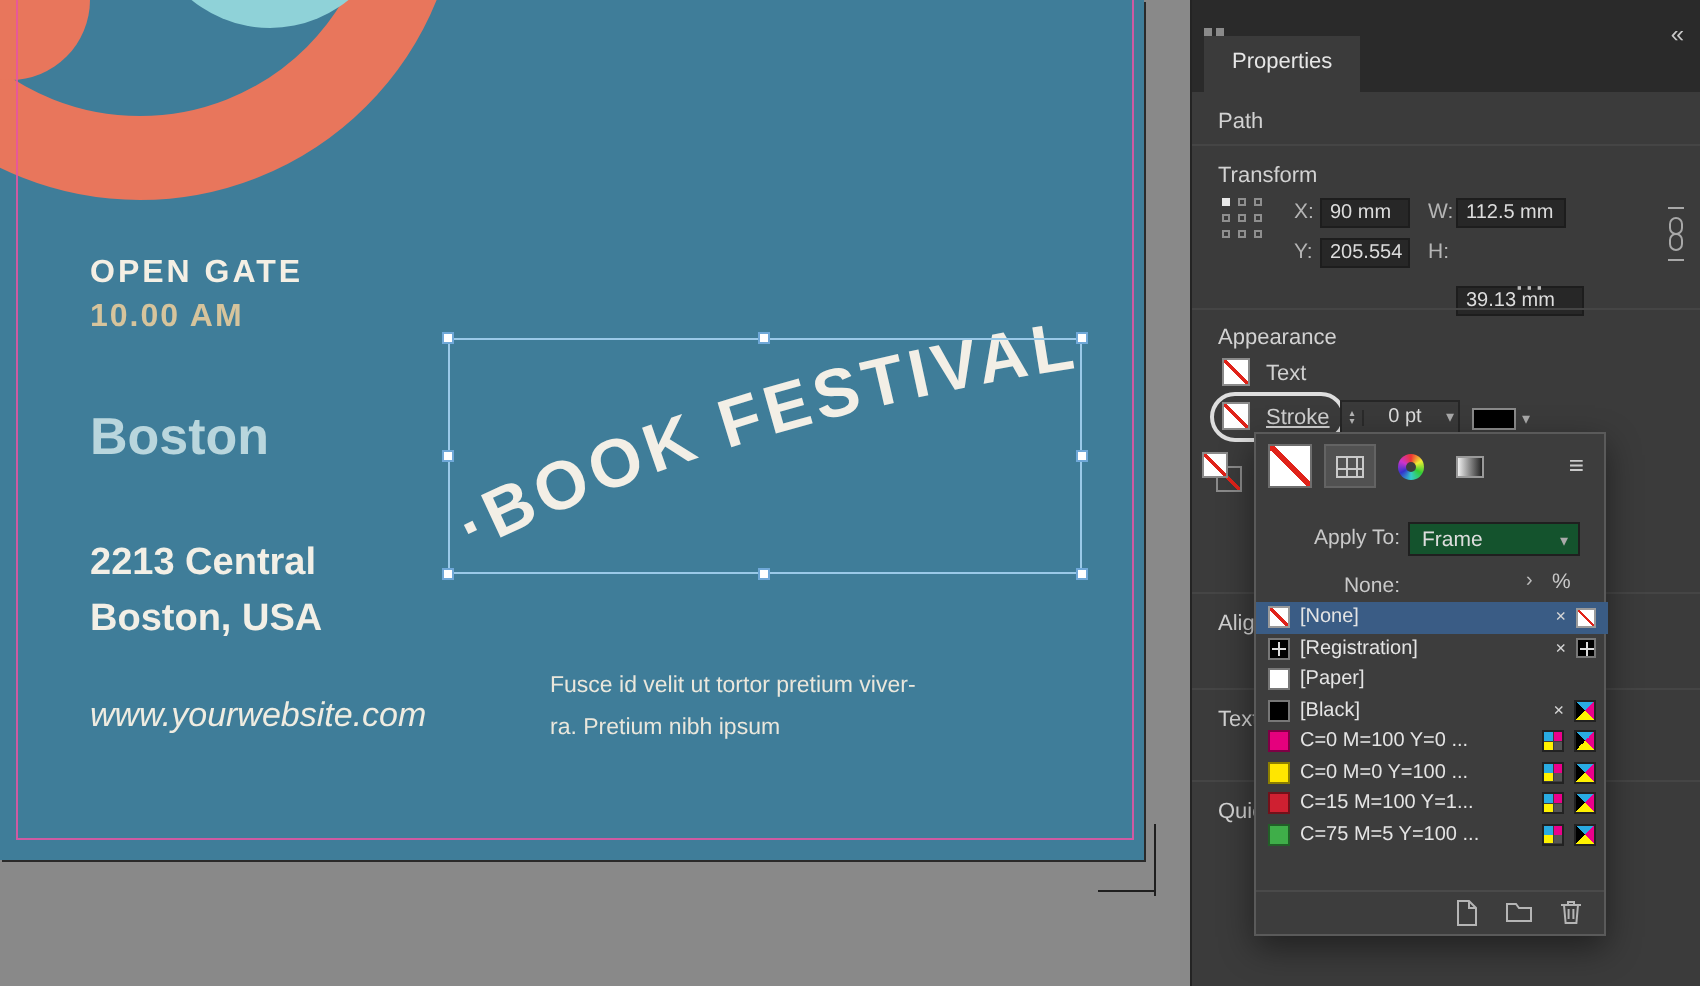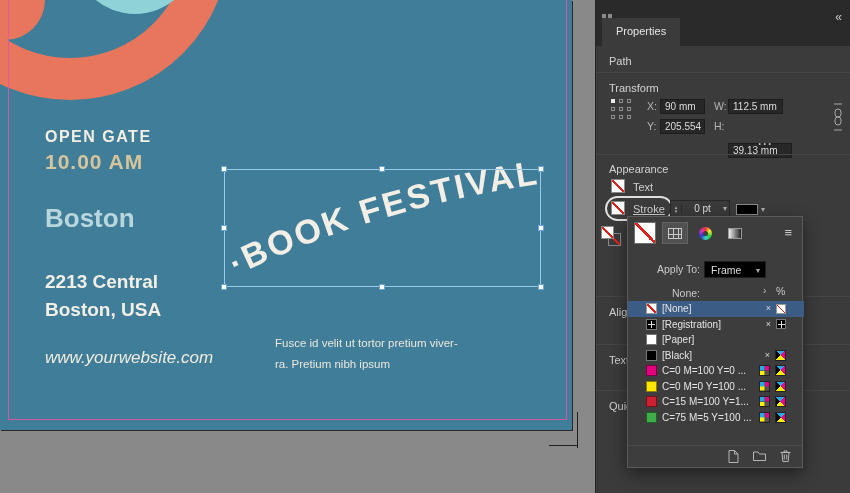--- a/index.html
+++ b/index.html
@@ -9,21 +9,21 @@
   
   .poster{position:absolute;left:0;top:0;width:572px;height:430px;background:#3f7d99;overflow:hidden;box-shadow:1px 1px 0 #2a2a2a;}
   .ring{position:absolute;left:-90px;top:-220px;width:320px;height:320px;border:42px solid #e8765c;border-radius:50%;}
   .cyan-dot{position:absolute;left:73px;top:-110px;width:124px;height:124px;border-radius:50%;background:#8fd2d8;}
   .corner-orange{position:absolute;left:-35px;top:-40px;width:80px;height:80px;border-radius:50%;background:#e8765c;}
   .mguide{position:absolute;left:8px;top:-20px;width:559px;height:440px;border:1px solid rgba(232,84,163,.85);pointer-events:none;}
   .bleed-v{position:absolute;left:577px;top:412px;width:1px;height:36px;background:#1f1f1f;}
   .bleed-h{position:absolute;left:549px;top:445px;width:29px;height:1px;background:#1f1f1f;}
 
   .t-open{position:absolute;left:45px;top:128px;font-size:16px;font-weight:bold;letter-spacing:1.5px;color:#f4efe4;}
-  .t-time{position:absolute;left:45px;top:150px;font-size:21px;font-weight:bold;letter-spacing:1px;color:#d6c49c;}
+  .t-time{position:absolute;left:45px;top:150px;font-size:16px;font-weight:bold;letter-spacing:1px;color:#d6c49c;}
   .t-venue{position:absolute;left:45px;top:204px;font-size:26px;font-weight:bold;line-height:29px;color:#b9d6dd;}
   .t-addr{position:absolute;left:45px;top:268px;font-size:19px;font-weight:bold;line-height:28px;color:#f2efe6;}
   .t-web{position:absolute;left:45px;top:348px;font-size:17px;font-style:italic;color:#efece1;}
   .t-body{position:absolute;left:275px;top:333px;font-size:11.5px;line-height:21px;color:#eae7dc;}
 
   .selrect{position:absolute;left:224px;top:169px;width:317px;height:118px;border:1px solid #9ac9e8;}
   .handle{position:absolute;width:6px;height:6px;background:#fff;border:1px solid #6fa8d8;}
   .arc-svg{position:absolute;left:0;top:0;pointer-events:none;overflow:visible;}
 
   
@@ -57,26 +57,26 @@
   .popup{position:absolute;left:627px;top:216px;width:176px;height:252px;background:#3d3d3d;border:1px solid #5a5a5a;box-shadow:0 6px 16px rgba(0,0,0,.45);z-index:30;color:#e2e2e2;}
   .pbtn{position:absolute;top:5px;width:26px;height:22px;border:1px solid transparent;display:flex;align-items:center;justify-content:center;cursor:pointer;}
   .pbtn.active{background:#515151;border-color:#636363;}
   .pproxy{position:absolute;left:6px;top:5px;width:22px;height:22px;border:1px solid #6e6e6e;background:#fff linear-gradient(to top right,transparent 45%,#e0231a 45%,#e0231a 55%,transparent 55%);}
   .ico-grid{width:14px;height:11px;border:1px solid #c9c9c9;background-image:linear-gradient(#c9c9c9,#c9c9c9),linear-gradient(#c9c9c9,#c9c9c9),linear-gradient(#c9c9c9,#c9c9c9);background-size:1px 100%,1px 100%,100% 1px;background-position:4px 0,9px 0,0 5px;background-repeat:no-repeat;}
   .ico-wheel{width:13px;height:13px;border-radius:50%;background:conic-gradient(#e33,#ee3,#3c3,#3cc,#33c,#c3c,#e33);position:relative;}
   .ico-wheel::after{content:"";position:absolute;left:4px;top:4px;width:5px;height:5px;border-radius:50%;background:#3d3d3d;}
   .ico-grad{width:14px;height:11px;border:1px solid #999;background:linear-gradient(90deg,#eee,#222);}
   .pmenu{position:absolute;right:10px;top:8px;font-size:13px;color:#c9c9c9;cursor:pointer;}
   .plab{position:absolute;font-size:10.5px;color:#c9c9c9;text-align:right;width:72px;}
-  .pselect{position:absolute;left:76px;top:44px;width:62px;height:17px;background:#000000;border:1px solid #1f1f1f;font-size:10.5px;color:#ddd;padding:2px 14px 0 6px;}
+  .pselect{position:absolute;left:76px;top:44px;width:86px;height:17px;background:#14532d;border:1px solid #1f1f1f;font-size:10.5px;color:#ddd;padding:2px 14px 0 6px;}
   .pselect .caret{position:absolute;right:3px;top:4px;}
   .tint-chev{position:absolute;left:135px;top:68px;font-size:10px;color:#bbb;}
   .tint-pct{position:absolute;left:148px;top:68px;font-size:10.5px;color:#c9c9c9;}
   .slist{position:absolute;left:0;top:84px;width:176px;height:140px;}
-  .srow{display:flex;align-items:center;height:15.5px;padding:0 18px;gap:5px;font-size:10px;cursor:pointer;}
+  .srow{display:flex;align-items:center;height:15.5px;padding:0 6px;gap:5px;font-size:10px;cursor:pointer;}
   .srow.sel{background:#3a5c85;}
   .sw{width:11px;height:11px;flex:none;border:1px solid rgba(0,0,0,.45);}
   .sw.mini{width:10px;height:10px;}
   .sw-none{background:#fff linear-gradient(to top right,transparent 44%,#e0231a 44%,#e0231a 56%,transparent 56%);border-color:#9a9a9a;}
   .sw-reg{background:#000;background-image:linear-gradient(#ddd,#ddd),linear-gradient(#ddd,#ddd);background-size:1px 7px,7px 1px;background-position:center;background-repeat:no-repeat;border-color:#777;}
   .sw-paper{background:#fff;border-color:#777;}
   .sw-black{background:#000;border-color:#777;}
   .sname{flex:1;white-space:nowrap;overflow:hidden;color:#e4e4e4;}
   .ic-x{font-size:9px;color:#d5d5d5;flex:none;line-height:1;}
   .ic-quad{width:11px;height:11px;flex:none;background:conic-gradient(from -45deg,#29abe2 0 90deg,#ec008c 0 180deg,#fff200 0 270deg,#000 0 360deg);border:1px solid #222;}

